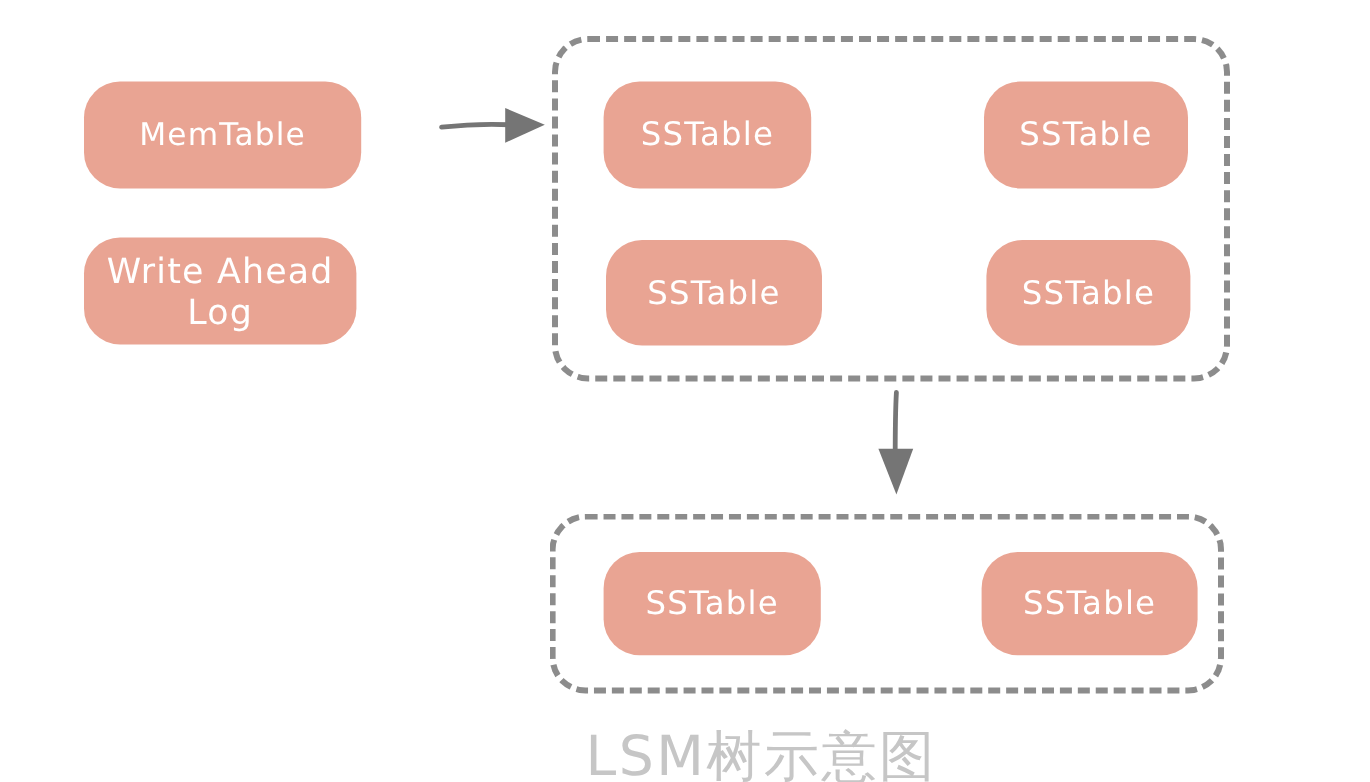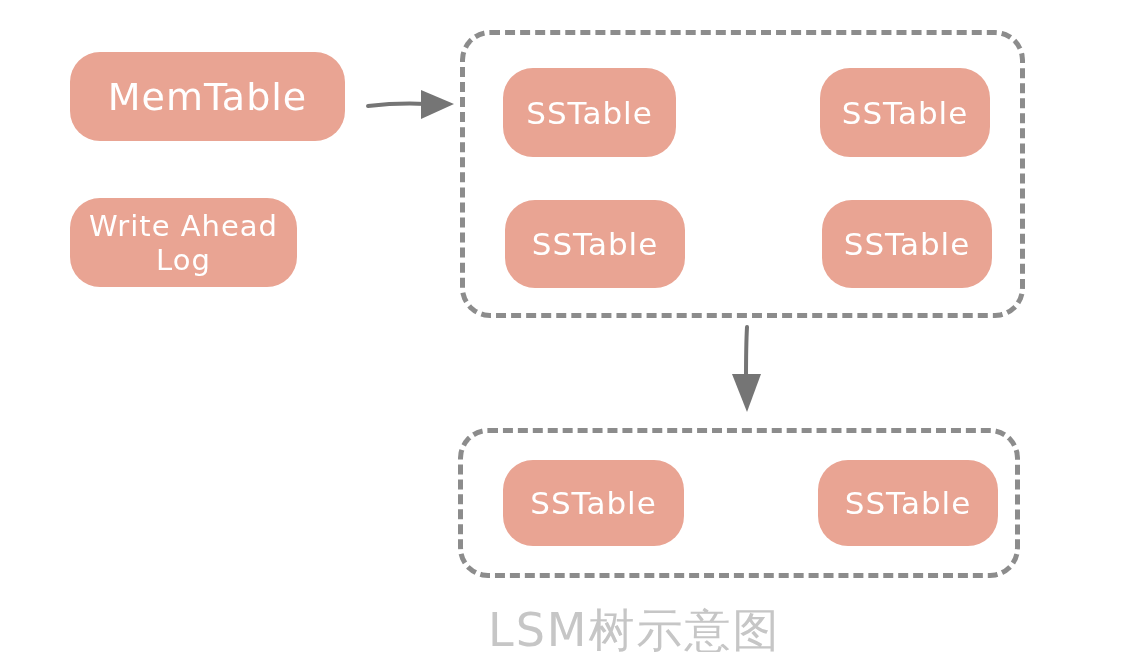--- a/index.html
+++ b/index.html
@@ -21,23 +21,23 @@
     border-radius: 30px;
     display: flex;
     align-items: center;
     justify-content: center;
     color: var(--box-text, #ffffff);
     letter-spacing: 1px;
     box-sizing: border-box;
     text-align: center;
   }
   .memtable {
-    left: 70px; top: 52px;
-    width: 275px; height: 89px;
-    font-size: 38px;
+    left: 70px; top: 68px;
+    width: 231px; height: 89px;
+    font-size: 26px;
   }
   .wal {
     left: 70px; top: 198px;
     width: 227px; height: 89px;
     font-size: 29px;
   }
   .dashed-container {
     position: absolute;
     border: 5px dashed var(--container-border, #8C8C8C);
     border-radius: 30px;
@@ -45,21 +45,21 @@
   }
   .level1 {
     left: 460px; top: 30px;
     width: 565px; height: 288px;
   }
   .level2 {
     left: 458px; top: 428px;
     width: 562px; height: 150px;
   }
   .sstable {
-    font-size: 31px;
+    font-size: 27px;
   }
   .level1 .s1 { left: 38px;  top: 33px;  width: 173px; height: 89px; }
   .level1 .s2 { left: 355px; top: 33px;  width: 170px; height: 89px; }
   .level1 .s3 { left: 40px;  top: 165px; width: 180px; height: 88px; }
   .level1 .s4 { left: 357px; top: 165px; width: 170px; height: 88px; }
   .level2 .s5 { left: 40px;  top: 27px;  width: 181px; height: 86px; }
   .level2 .s6 { left: 355px; top: 27px;  width: 180px; height: 86px; }
   .arrow {
     position: absolute;
   }

